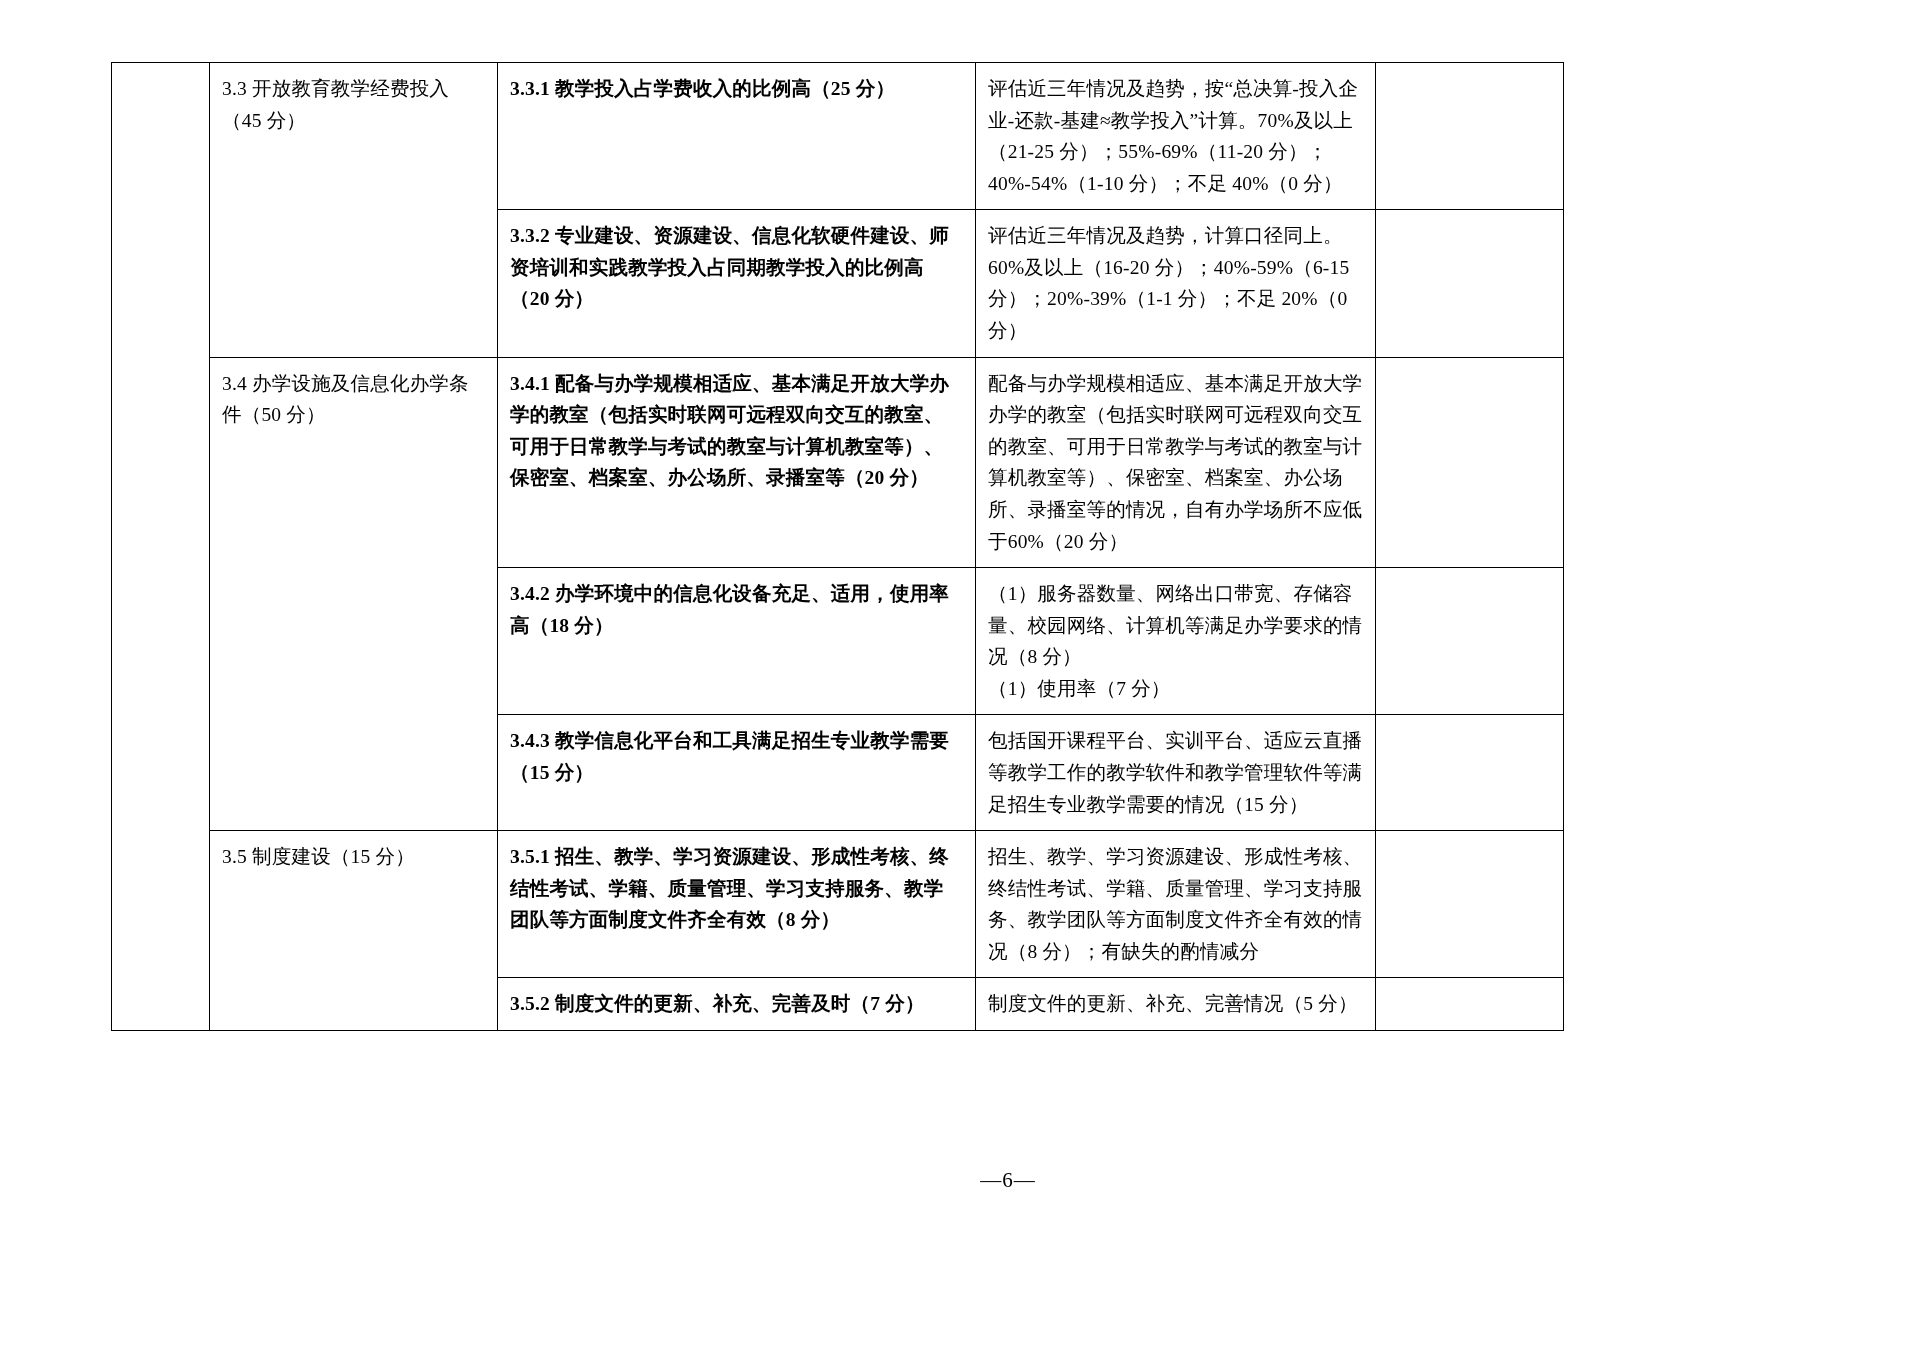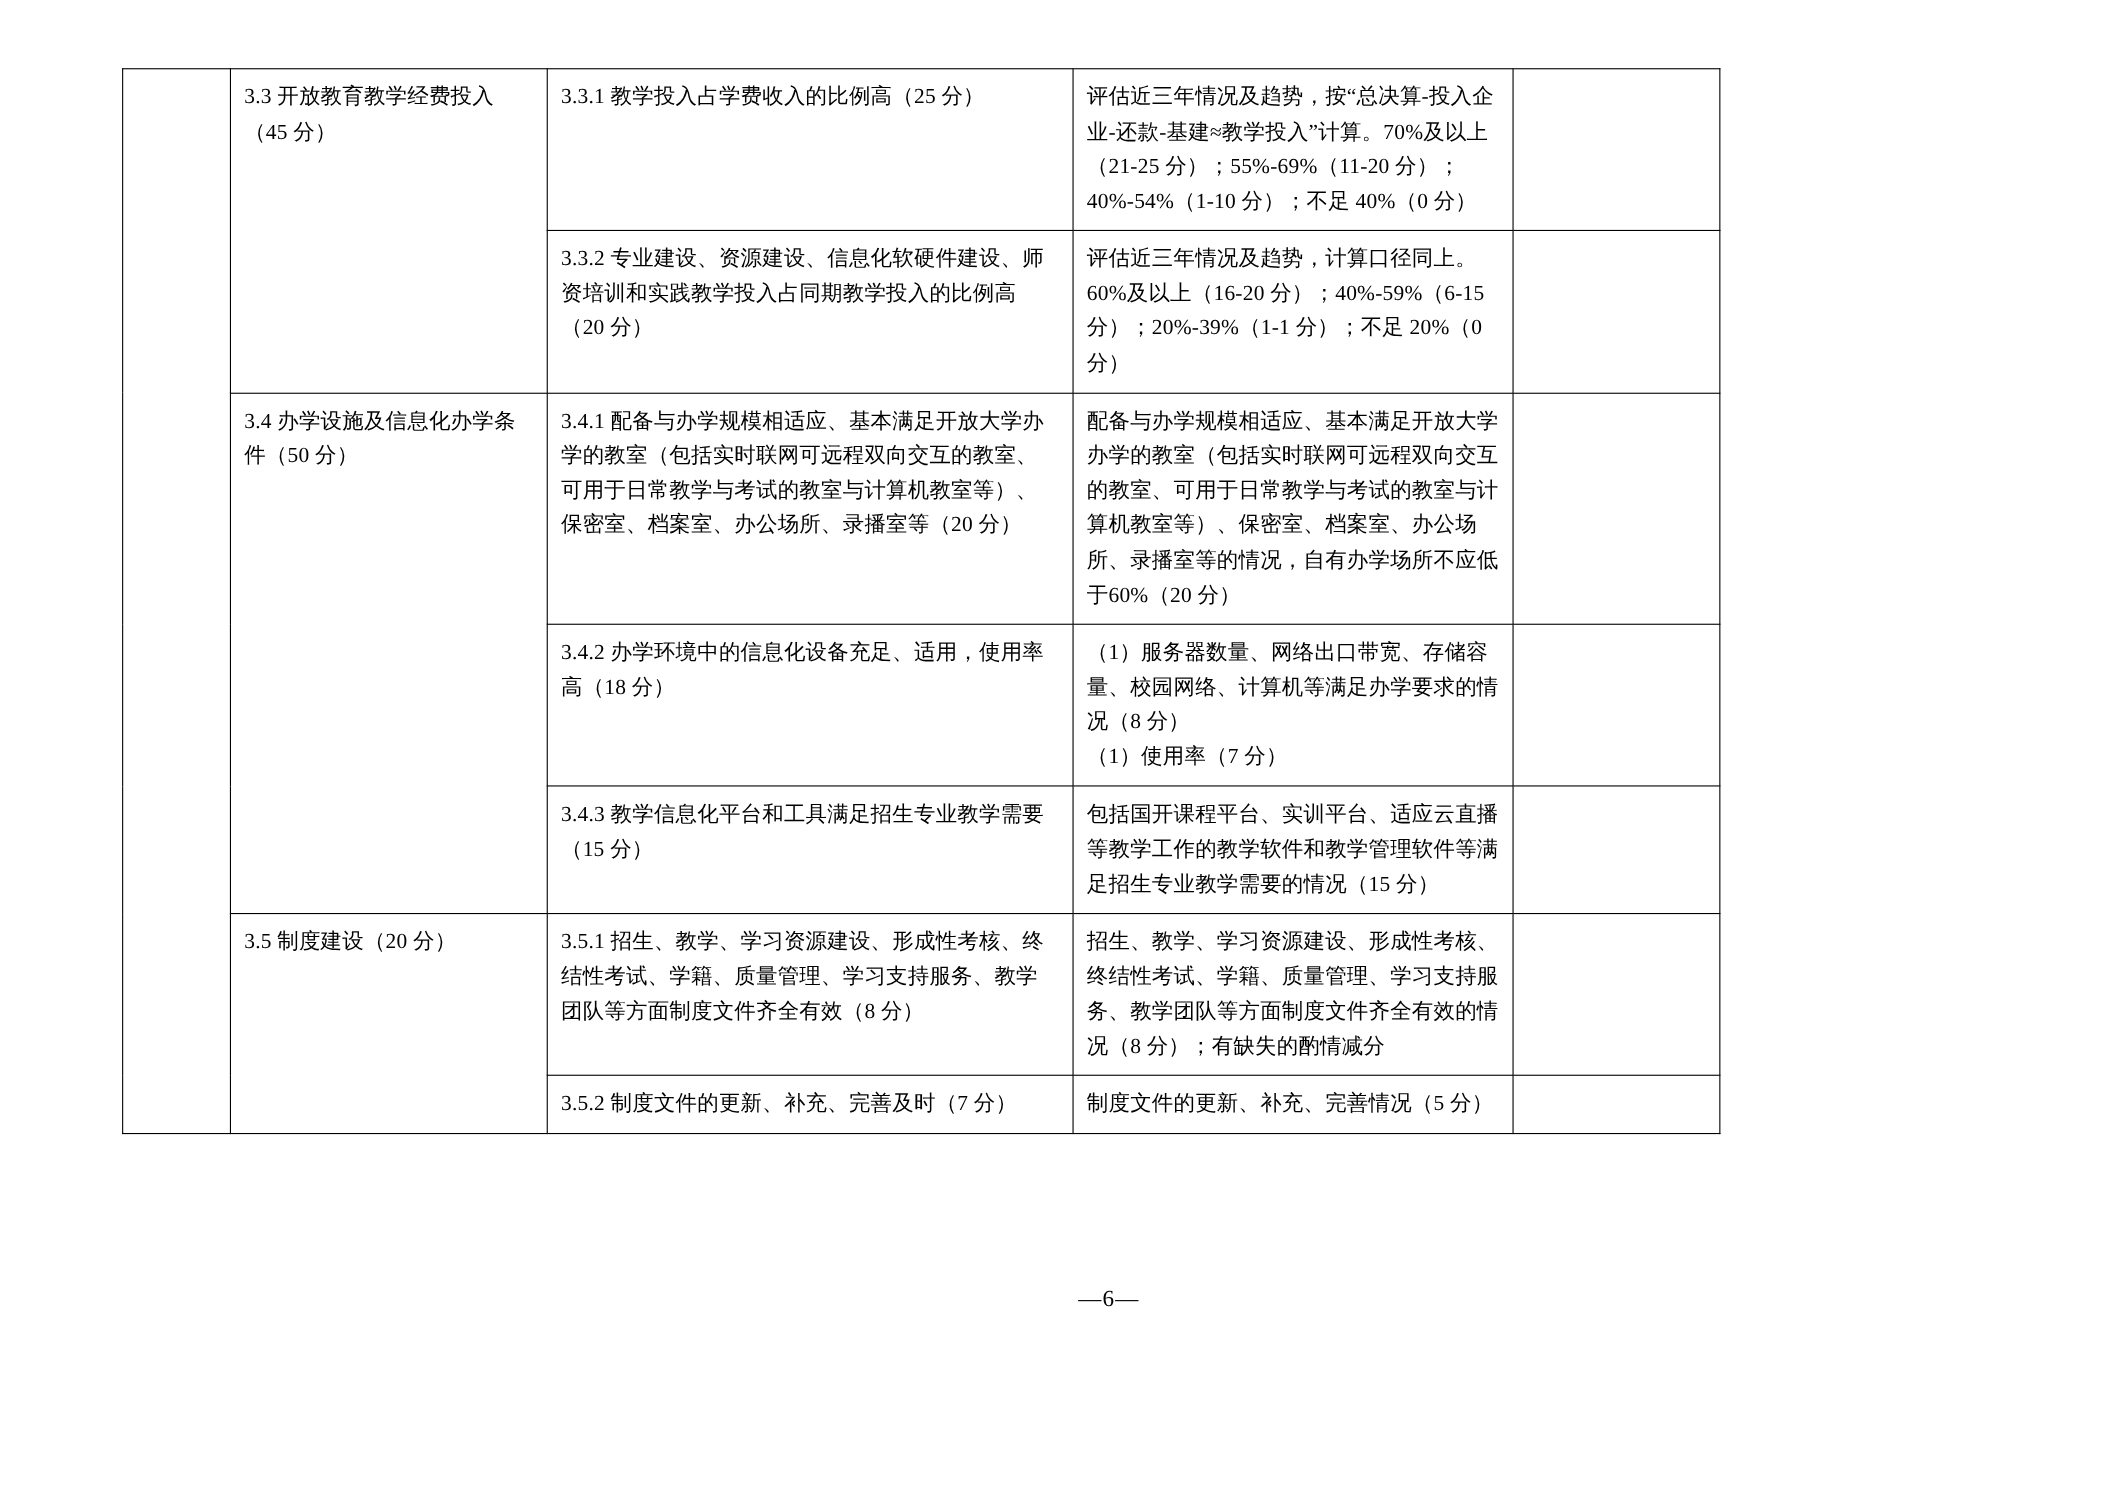--- a/index.html
+++ b/index.html
@@ -46,20 +46,21 @@
   .col-c { width: 478px; }
   .col-d { width: 400px; }
   .col-e { width: 188px; }
 
   .cell-b {
     padding-left: 18px;
     padding-top: 14px;
   }
   .cell-c {
     padding-left: 20px;
+    font-weight: bold;
   }
   .cell-d {
     padding-left: 16px;
   }
   .cell-empty { padding: 0; }
 
   .mid {
     vertical-align: middle;
   }
   .page-number {
@@ -113,21 +114,21 @@
 （1）使用率（7 分）</td>
         <td class="cell-empty"></td>
       </tr>
       <tr>
         <td class="cell-c mid">3.4.3  教学信息化平台和工具满足招生专业教学需要（15 分）</td>
         <td class="cell-d">包括国开课程平台、实训平台、适应云直播等教学工作的教学软件和教学管理软件等满足招生专业教学需要的情况（15 分）</td>
         <td class="cell-empty"></td>
       </tr>
 
       <tr>
-        <td class="cell-b mid" rowspan="2">3.5  制度建设（20 分）</td>
+        <td class="cell-b mid" rowspan="2">3.5  制度建设（15 分）</td>
         <td class="cell-c mid">3.5.1  招生、教学、学习资源建设、形成性考核、终结性考试、学籍、质量管理、学习支持服务、教学团队等方面制度文件齐全有效（8 分）</td>
         <td class="cell-d">招生、教学、学习资源建设、形成性考核、终结性考试、学籍、质量管理、学习支持服务、教学团队等方面制度文件齐全有效的情况（8 分）；有缺失的酌情减分</td>
         <td class="cell-empty"></td>
       </tr>
       <tr>
         <td class="cell-c">3.5.2  制度文件的更新、补充、完善及时（7 分）</td>
         <td class="cell-d">制度文件的更新、补充、完善情况（5 分）</td>
         <td class="cell-empty"></td>
       </tr>
     </tbody>

